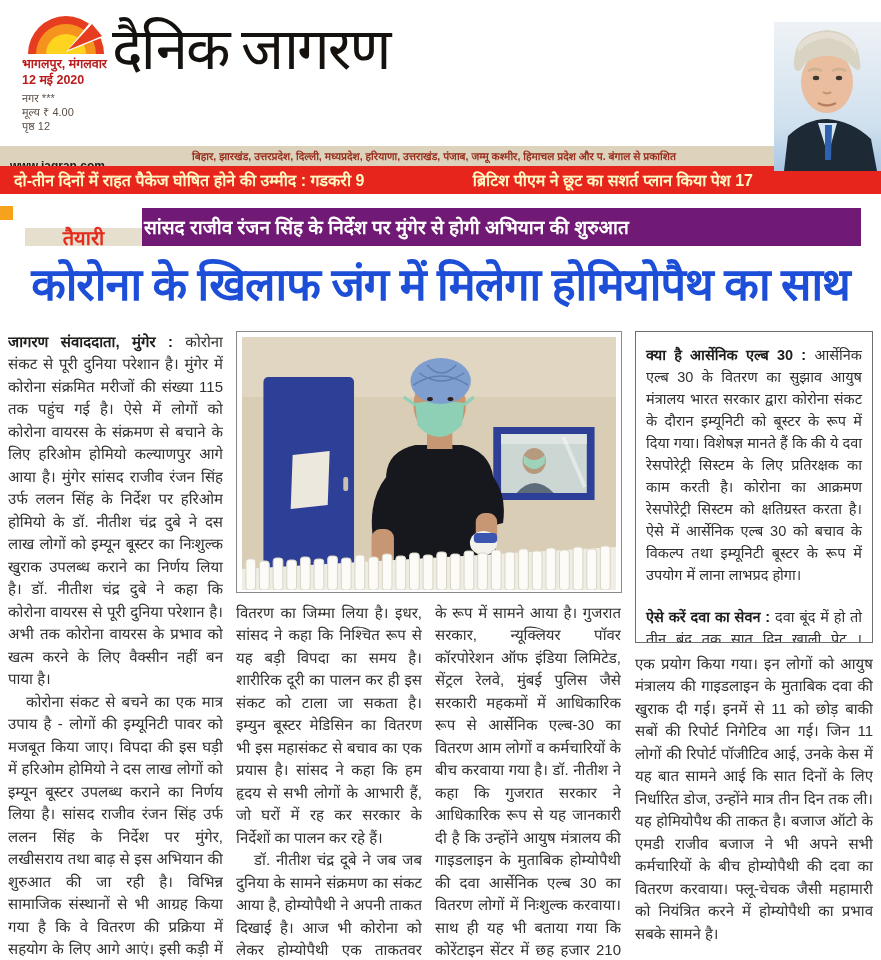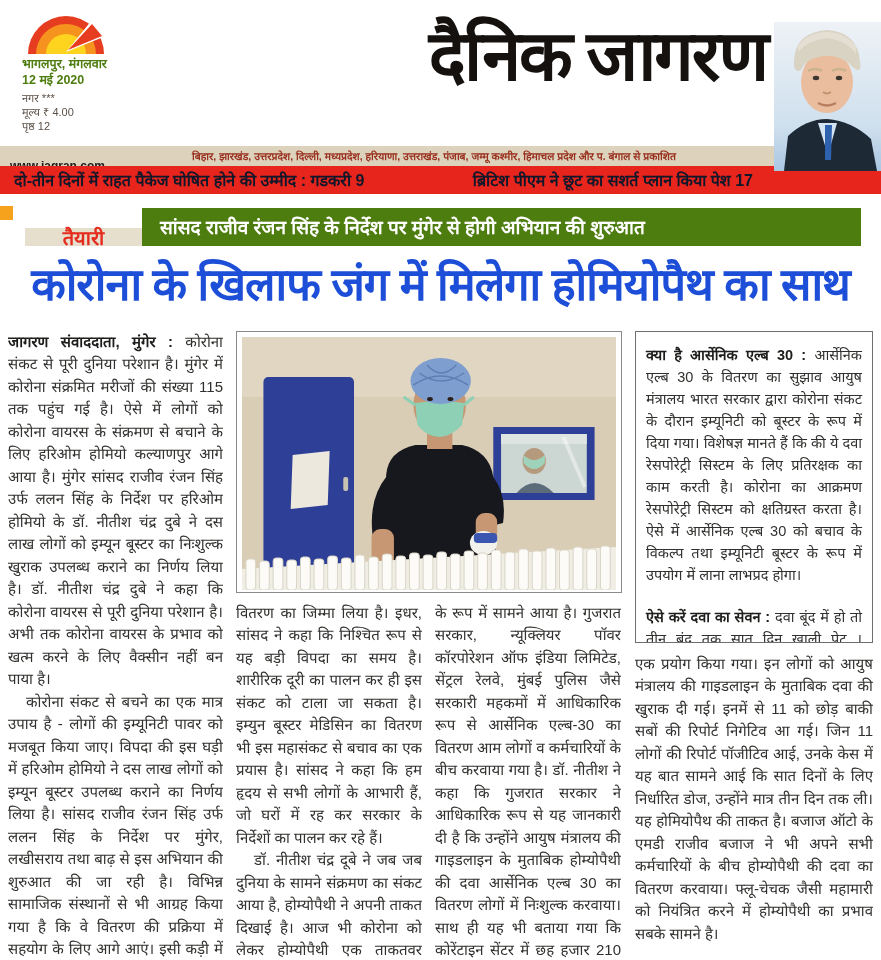--- a/index.html
+++ b/index.html
@@ -4,43 +4,43 @@
 <style>
   * { box-sizing: border-box; margin: 0; padding: 0; }
   html,body { background:#ffffff; }
   body { font-family: "Liberation Sans", sans-serif; }
   .page { position: relative; width: 881px; height: 960px; background: #fff; overflow: hidden; }
 
   
   .masthead { position: relative; height: 146px; background: #fff; }
   .sun-logo { position: absolute; left: 26px; top: 12px; }
   .mast-info { position: absolute; left: 22px; top: 57px; line-height: 1.25; }
-  .mast-info .l1, .mast-info .l2 { font-size: 12.5px; font-weight: bold; color: #4d7c0f; }
+  .mast-info .l1, .mast-info .l2 { font-size: 12.5px; font-weight: bold; color: #b91c1c; }
   .mast-info .l3 { margin-top: 4px; }
   .mast-info .l3, .mast-info .l4, .mast-info .l5 { font-size: 11px; font-weight: normal; color: #5c5047; }
-  .paper-title { position: absolute; left: 112px; top: 18px; width: 655px; text-align: right;
-       font-size: 70px; font-weight: 700; color: #14110e; letter-spacing: -2px; line-height: 1.1;
+  .paper-title { position: absolute; left: 112px; top: 18px; width: 655px; text-align: left;
+       font-size: 58px; font-weight: 400; color: #14110e; letter-spacing: -2px; line-height: 1.1;
        font-family: "Liberation Serif", serif; white-space: nowrap; }
   .boris { position: absolute; right: 0; top: 22px; width: 107px; height: 149px; z-index: 6; overflow: hidden; }
 
   
   .strip-beige { position: relative; height: 20px; background: #ddd3bd; display: flex; align-items: center; padding: 0 118px 0 10px; }
   .strip-beige .site { font-size: 12px; font-weight: bold; color: #1c1c1c; margin-top: 20px; }
   .strip-beige .states { flex: 1; text-align: center; font-size: 10.5px; font-weight: bold; color: #99301f; }
   .strip-red { position: relative; height: 28px; background: #e8251d; display: flex; align-items: center; padding: 0 128px 0 14px; }
-  .strip-red .tick { color: #0f172a; font-weight: bold; font-size: 16px; white-space: nowrap; }
+  .strip-red .tick { color: #fef9c3; font-weight: bold; font-size: 16px; white-space: nowrap; }
   .strip-red .tick-l { flex: 1; }
 
   
   .kicker-row { position: relative; margin-top: 14px; height: 38px; display: flex; align-items: stretch; }
   .orange-sq { position: absolute; left: 0; top: -2px; width: 13px; height: 14px; background: #f7a21c; }
   .kicker-box { margin-left: 25px; width: 117px; background: #e7dfcd; color: #e42b1e; font-weight: bold;
        font-size: 20px; display: flex; align-items: center; justify-content: center; margin-top: 20px; }
-  .strap { flex: 1; margin-right: 20px; background: #4d7c0f; color: #ffffff; font-weight: bold; font-size: 19px;
-       display: flex; align-items: center; padding-left: 18px; }
+  .strap { flex: 1; margin-right: 20px; background: #701a75; color: #ffffff; font-weight: bold; font-size: 19px;
+       display: flex; align-items: center; padding-left: 2px; }
 
   
   .headline { margin: 10px 8px 0 8px; font-size: 45px; line-height: 1.3; font-weight: 800; color: #1d4ed8;
        letter-spacing: -1px; white-space: nowrap; text-align: center; }
 
   
   .bodygrid { display: flex; gap: 13px; padding: 0 8px; margin-top: 16px; height: 636px; }
   .coltext { font-size: 15px; line-height: 22.5px; text-align: justify; color: #30302e; overflow: hidden; }
   .coltext p + p { text-indent: 18px; }
   .col1 { width: 215px; height: 100%; }

